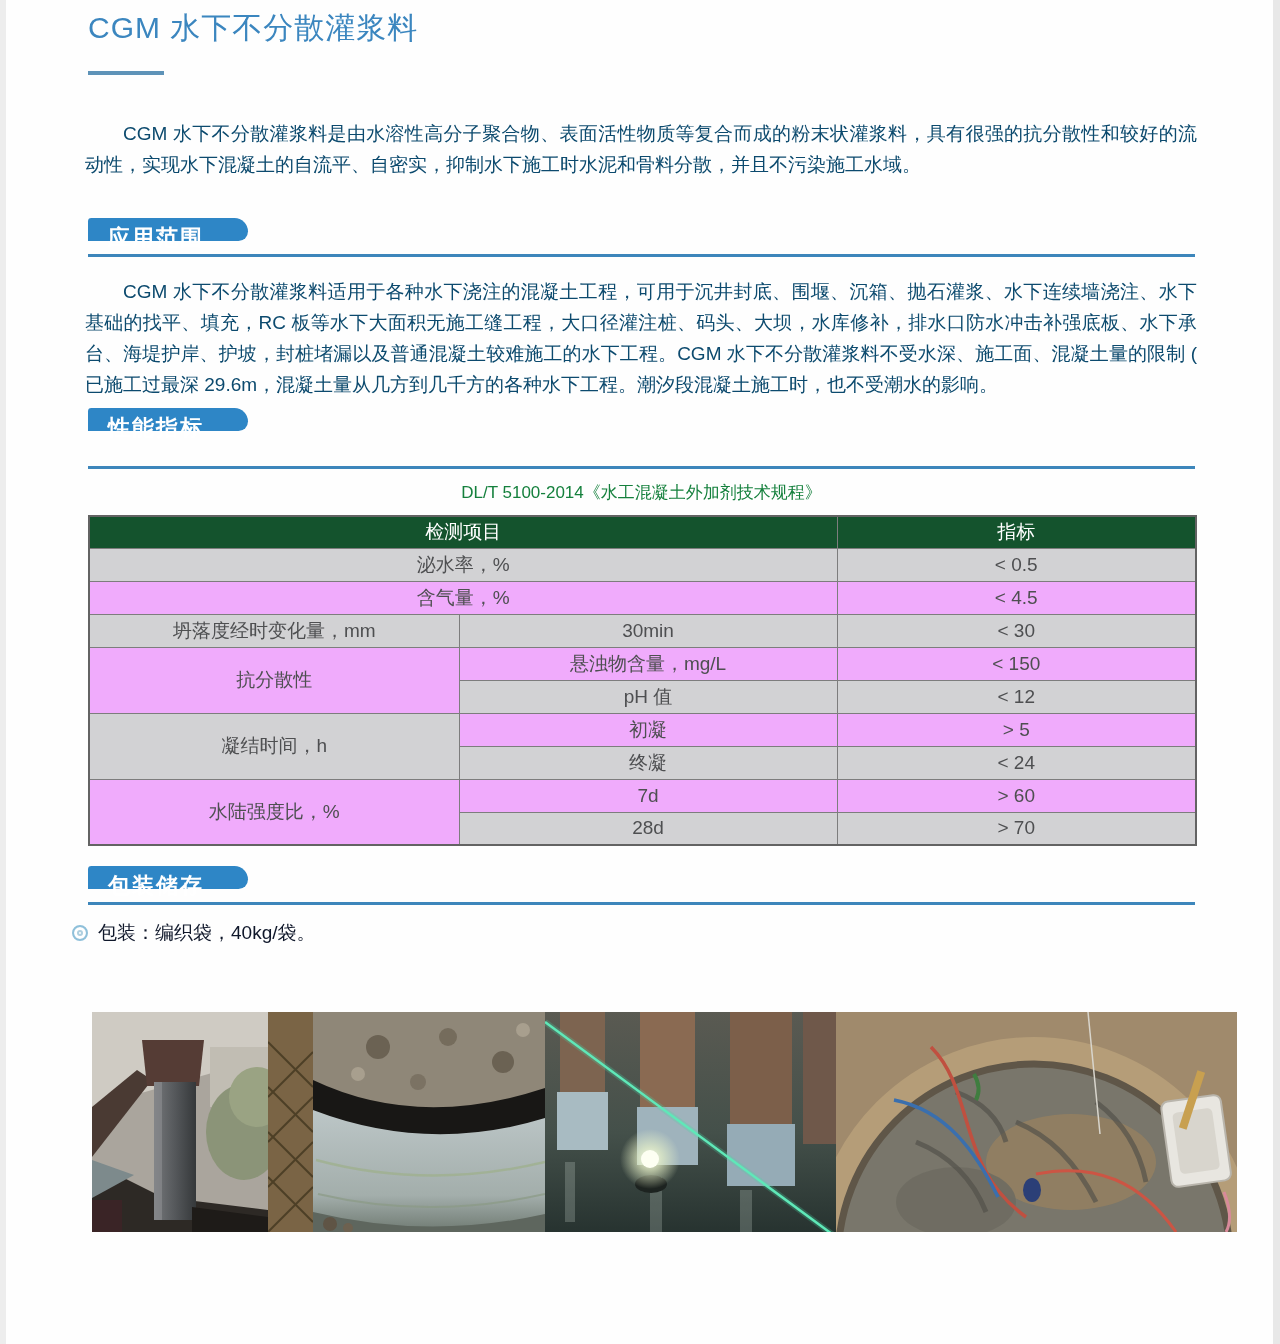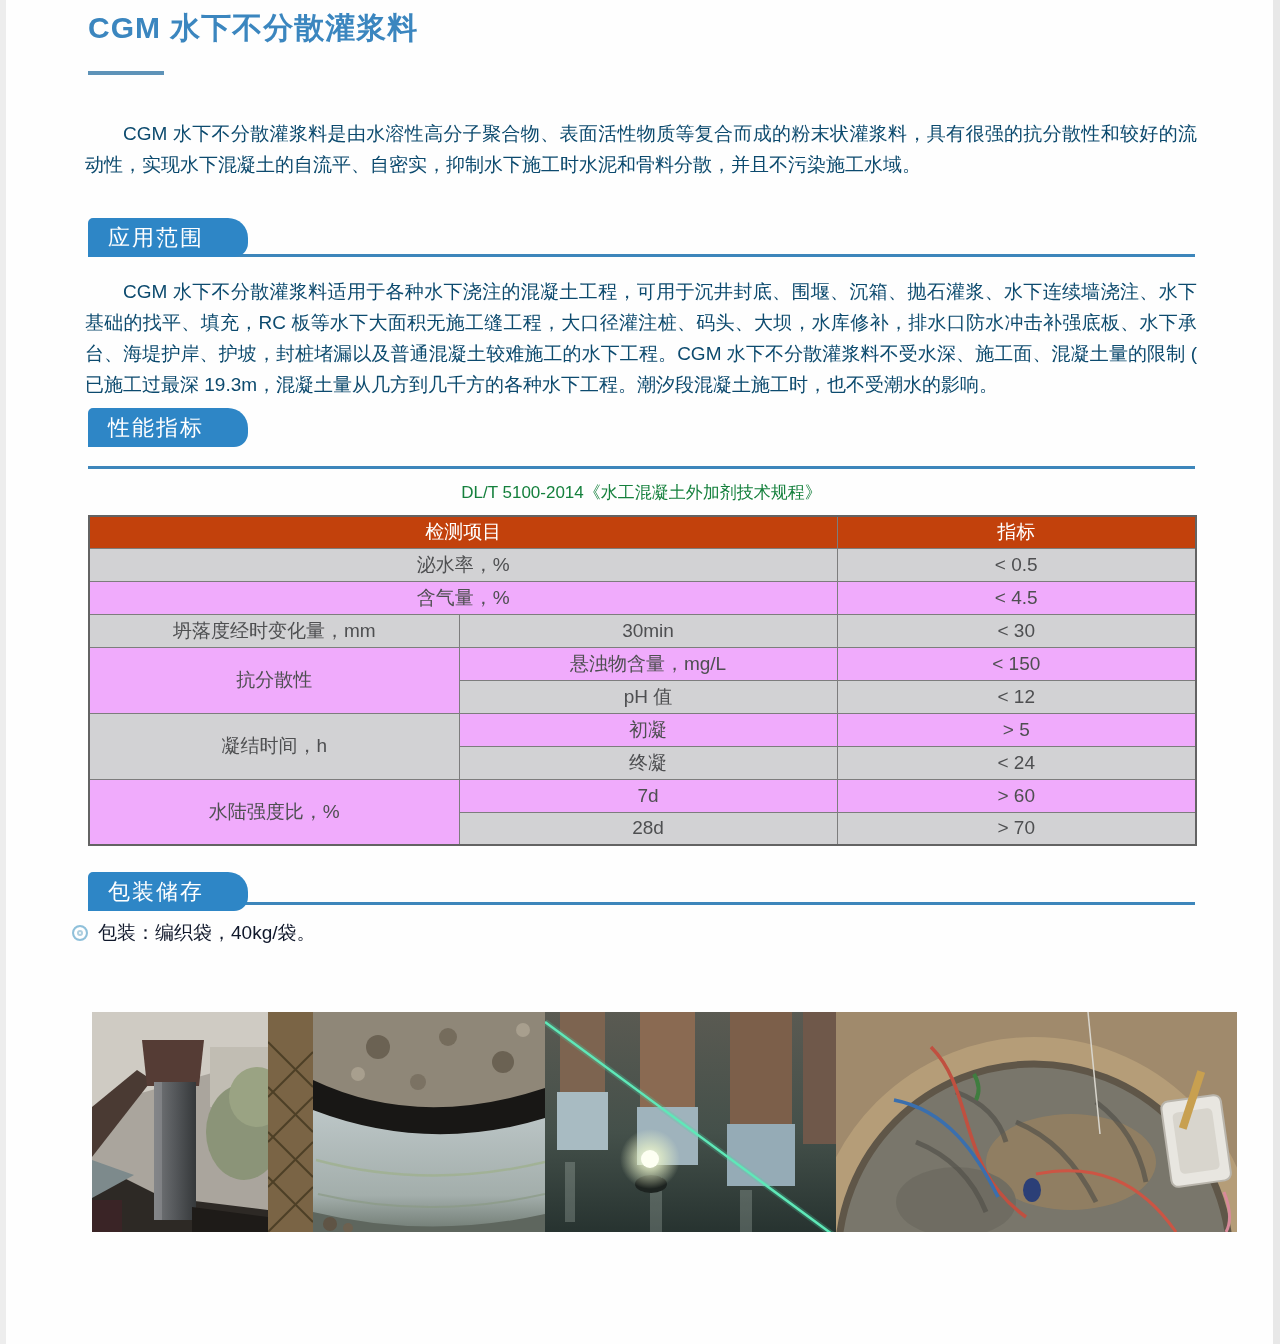--- a/index.html
+++ b/index.html
@@ -7,37 +7,37 @@
   .page {
     position:relative; width:1280px; height:1344px; background:#fefefe; overflow:hidden;
     font-family:"Liberation Sans","DejaVu Sans",sans-serif; color:#58595b;
   }
   .edge { position:absolute; top:0; height:100%; }
   .edge.left  { left:0; width:6px;  background:#ededed; }
   .edge.right { right:0; width:7px; background:#e8e8e8; }
 
   .doc-title {
     position:absolute; left:88px; top:8px;
-    font-size:30px; font-weight:bold; color:#3b86bf; letter-spacing:1px;
+    font-size:30px; font-weight:normal; color:#3b86bf; letter-spacing:1px;
   }
   .title-underline {
     position:absolute; left:88px; top:71px; width:76px; height:4px; background:#5e93b8;
   }
 
   .para {
     position:absolute; left:85px; width:1112px;
     font-size:19px; line-height:31px; color:#0c4a6e; text-indent:2em; text-align:justify;
   }
   .para.intro { top:118px; }
   .para.application { top:276px; }
 
   .section-badge {
-    position:absolute; left:88px; height:39px; min-width:160px;
+    position:absolute; left:88px; height:23px; min-width:160px;
     background:#2e86c6; border-radius:5px 20px 14px 0;
-    color:#ffffff; font-size:22px; font-weight:normal; letter-spacing:2px;
+    color:#ffffff; font-size:22px; font-weight:bold; letter-spacing:2px;
     line-height:39px; padding:0 42px 0 20px; z-index:2;
   }
   .section-rule {
     position:absolute; left:88px; width:1107px; height:3px; background:#3d86bb; z-index:1;
   }
 
   .standard-line {
     position:absolute; left:88px; top:481px; width:1107px;
     text-align:center; font-size:17px; color:#15803d;
   }
@@ -46,21 +46,21 @@
     position:absolute; left:88px; top:515px; width:1107px;
     border-collapse:collapse; table-layout:fixed;
     font-size:19px; color:#4e4f51;
   }
   table.perf th, table.perf td {
     border:1px solid #7d7d7d; text-align:center; vertical-align:middle;
     height:33px; padding:0 4px; background:#f0abfc;
   }
   table.perf { border:2px solid #636363; }
   table.perf th {
-    background:#c2410c; color:#ffffff; font-weight:normal; font-size:19px; height:32px;
+    background:#14532d; color:#ffffff; font-weight:normal; font-size:19px; height:32px;
   }
   table.perf td.g { background:#d2d2d4;margin-left:24px; }
 
   .bullet-line {
     position:absolute; left:72px; width:1110px;
     font-size:19px; color:#0f172a; line-height:26px;
   }
   .bullet-line .ring {
     display:inline-block; width:16px; height:16px; border:2px solid #8fc0da;
     border-radius:50%; box-shadow:inset 0 0 0 3px #ffffff, inset 0 0 0 5px #aecfdf;
@@ -81,21 +81,21 @@
   <div class="edge left"></div>
   <div class="edge right"></div>
 
   <div class="doc-title">CGM 水下不分散灌浆料</div>
   <div class="title-underline"></div>
 
   <div class="para intro">CGM 水下不分散灌浆料是由水溶性高分子聚合物、表面活性物质等复合而成的粉末状灌浆料，具有很强的抗分散性和较好的流动性，实现水下混凝土的自流平、自密实，抑制水下施工时水泥和骨料分散，并且不污染施工水域。</div>
 
   <div class="section-badge" style="top:218px;">应用范围</div>
   <div class="section-rule" style="top:254px;"></div>
-  <div class="para application">CGM 水下不分散灌浆料适用于各种水下浇注的混凝土工程，可用于沉井封底、围堰、沉箱、抛石灌浆、水下连续墙浇注、水下基础的找平、填充，RC 板等水下大面积无施工缝工程，大口径灌注桩、码头、大坝，水库修补，排水口防水冲击补强底板、水下承台、海堤护岸、护坡，封桩堵漏以及普通混凝土较难施工的水下工程。CGM 水下不分散灌浆料不受水深、施工面、混凝土量的限制 ( 已施工过最深 19.3m，混凝土量从几方到几千方的各种水下工程。潮汐段混凝土施工时，也不受潮水的影响。</div>
+  <div class="para application">CGM 水下不分散灌浆料适用于各种水下浇注的混凝土工程，可用于沉井封底、围堰、沉箱、抛石灌浆、水下连续墙浇注、水下基础的找平、填充，RC 板等水下大面积无施工缝工程，大口径灌注桩、码头、大坝，水库修补，排水口防水冲击补强底板、水下承台、海堤护岸、护坡，封桩堵漏以及普通混凝土较难施工的水下工程。CGM 水下不分散灌浆料不受水深、施工面、混凝土量的限制 ( 已施工过最深 29.6m，混凝土量从几方到几千方的各种水下工程。潮汐段混凝土施工时，也不受潮水的影响。</div>
 
   <div class="section-badge" style="top:408px;">性能指标</div>
   <div class="section-rule" style="top:466px;"></div>
   <div class="standard-line">DL/T 5100-2014《水工混凝土外加剂技术规程》</div>
 
   <table class="perf">
     <colgroup>
         <col style="width:370px">
         <col style="width:378px">
         <col style="width:359px">
@@ -143,21 +143,21 @@
         <td>7d</td>
         <td>&gt; 60</td>
       </tr>
       <tr>
         <td class="g">28d</td>
         <td class="g">&gt; 70</td>
       </tr>
     </tbody>
   </table>
 
-  <div class="section-badge" style="top:866px;margin-top:6px;">包装储存</div>
+  <div class="section-badge" style="top:866px;">包装储存</div>
   <div class="section-rule" style="top:902px;"></div>
 
   <div class="bullet-line b1">
     <span class="ring"></span><span>包装：编织袋，40kg/袋。</span>
   </div>
 
   <div class="photo-strip">
 
     <svg width="176" height="220" viewBox="0 0 176 220">
       <defs>

